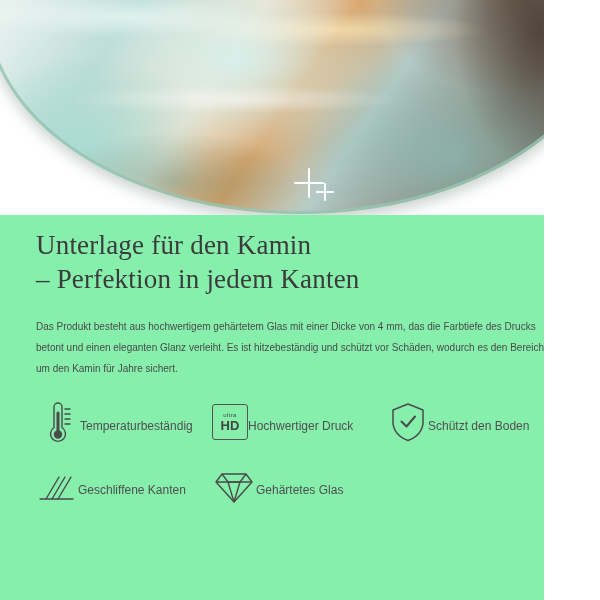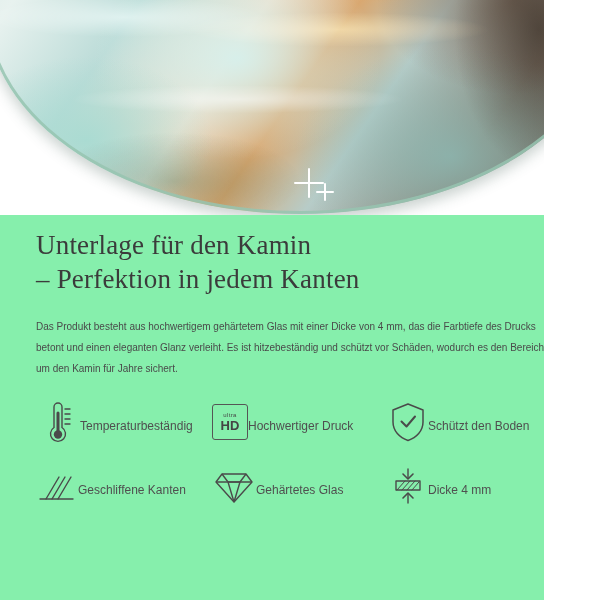--- a/index.html
+++ b/index.html
@@ -276,28 +276,15 @@
           <path d="M10 8 H34 L40 16 L22 36 L4 16 Z"></path>
           <path d="M4 16 H40"></path>
           <path d="M10 8 L16 16 L22 36"></path>
           <path d="M34 8 L28 16 L22 36"></path>
           <path d="M16 16 H28"></path>
         </svg>
       </div>
       <div class="feature-label">Gehärtetes Glas</div>
     </div>
 
-    <div class="feature">
-      <div class="feature-icon">
-        <svg width="40" height="40" viewBox="0 0 40 40" fill="none" stroke="#4a4a4a" stroke-width="1.4" stroke-linecap="round" stroke-linejoin="round">
-          <path d="M20 3 V12"></path>
-          <path d="M15 8 L20 13 L25 8" stroke-width="1.6"></path>
-          <rect x="8" y="15" width="24" height="9" stroke-width="1.4"></rect>
-          <path d="M9 24 L17 15 M14 24 L22 15 M19 24 L27 15 M24 24 L31 16" stroke-width="1"></path>
-          <path d="M20 37 V28"></path>
-          <path d="M15 32 L20 27 L25 32" stroke-width="1.6"></path>
-        </svg>
-      </div>
-      <div class="feature-label">Dicke 4 mm</div>
-    </div>
 
   </div>
 </div>
 
 </body></html>

